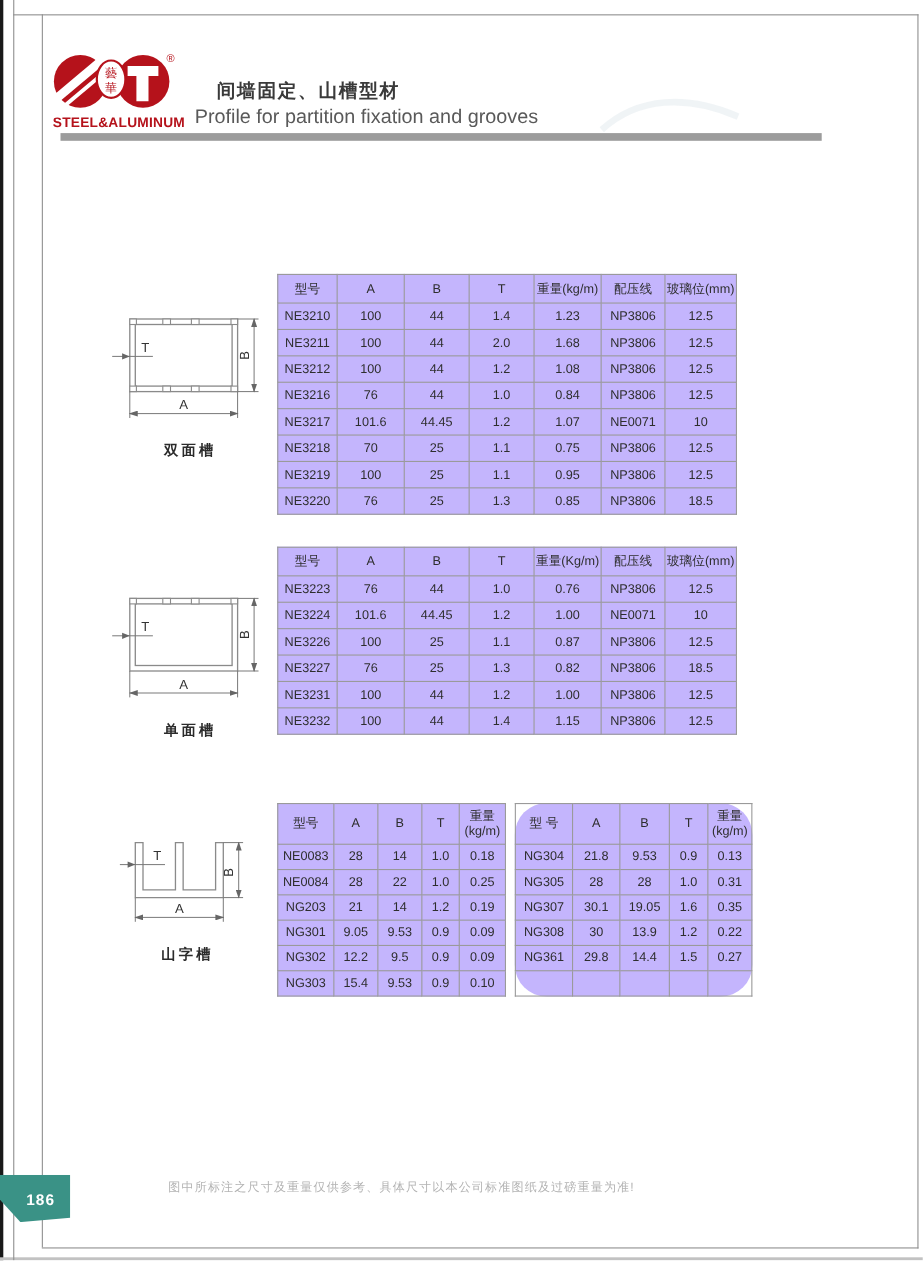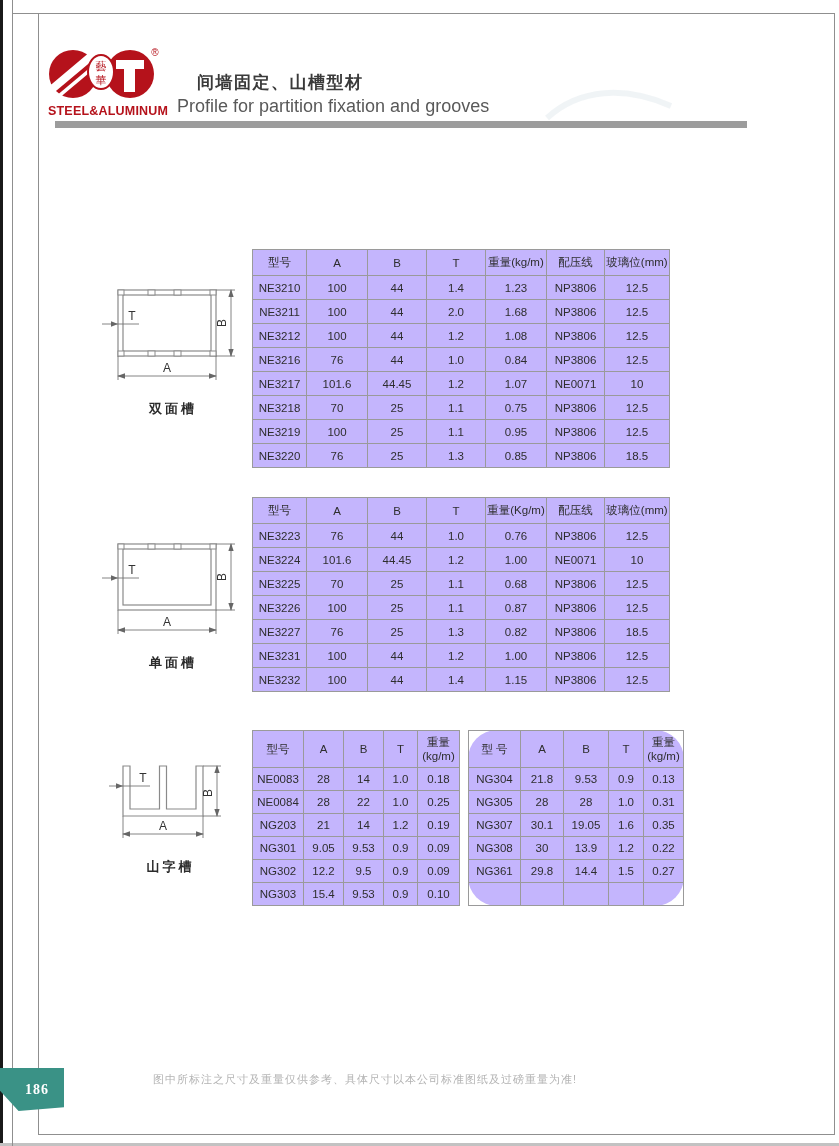--- a/index.html
+++ b/index.html
@@ -38,21 +38,21 @@
   .t12 th{height:25px;} .t12 td{height:23px;}
   .t3 th{height:36px;line-height:1.25;} .t3 td{height:22px;}
   .tbl1{left:252px;top:249px;width:417px;}
   .tbl2{left:252px;top:497px;width:417px;}
   .tbl3l{left:252px;top:730px;width:207px;}
   .tbl3r{left:468px;top:730px;width:215px;border-radius:29px;}
   
   .page-badge{position:absolute;left:0;top:1068px;width:64px;height:43px;background:#3a9286;
               clip-path:polygon(0 0,100% 0,100% 91%,29% 100%,0 53%);
               display:flex;align-items:center;justify-content:center;padding-left:10px;box-sizing:border-box;}
-  .page-badge span{color:#fff;font-size:14px;font-weight:700;letter-spacing:1px;font-family:Liberation Serif, serif;}
+  .page-badge span{color:#fff;font-size:14px;font-weight:700;letter-spacing:1px;}
   .disclaimer{position:absolute;left:153px;top:1072px;width:480px;text-align:left;
               font-size:11px;color:#b3b3b3;letter-spacing:1px;}
 </style>
 </head>
 <body>
 
 <div class="page">
 
   <div class="edge-left"></div>
   <div class="edge-bottom"></div>
@@ -295,29 +295,20 @@
         <tr>
           <td>NE3224</td>
           <td>101.6</td>
           <td>44.45</td>
           <td>1.2</td>
           <td>1.00</td>
           <td>NE0071</td>
           <td>10</td>
         </tr>
         <tr>
-          <td>NE3225</td>
-          <td>70</td>
-          <td>25</td>
-          <td>1.1</td>
-          <td>0.68</td>
-          <td>NP3806</td>
-          <td>12.5</td>
-        </tr>
-        <tr>
           <td>NE3226</td>
           <td>100</td>
           <td>25</td>
           <td>1.1</td>
           <td>0.87</td>
           <td>NP3806</td>
           <td>12.5</td>
         </tr>
         <tr>
           <td>NE3227</td>

